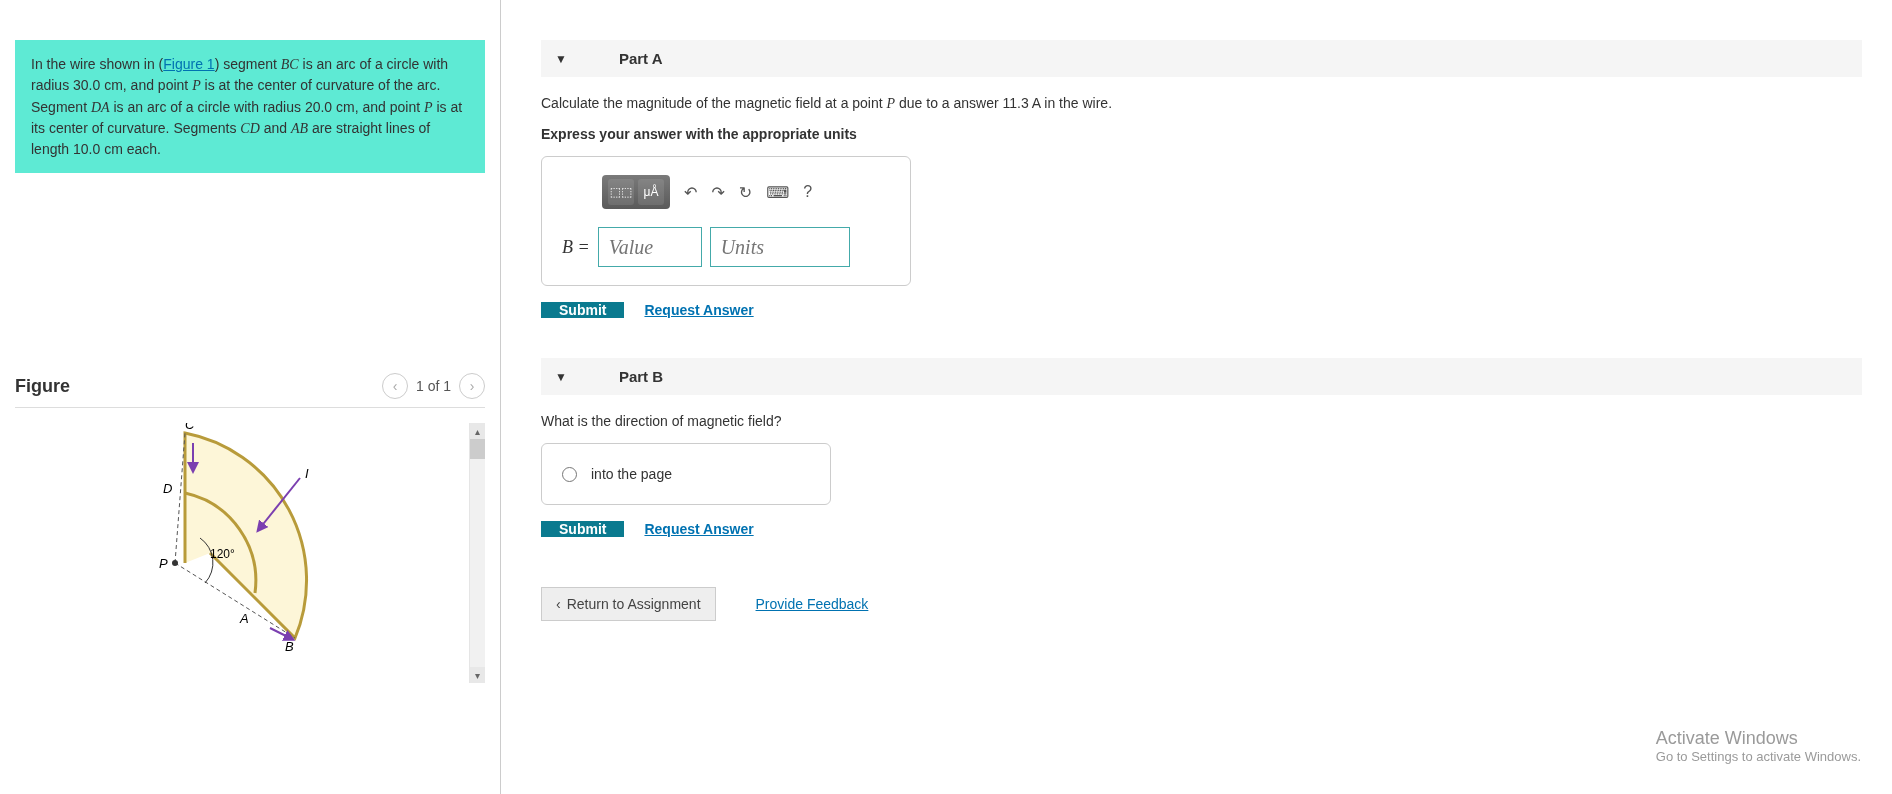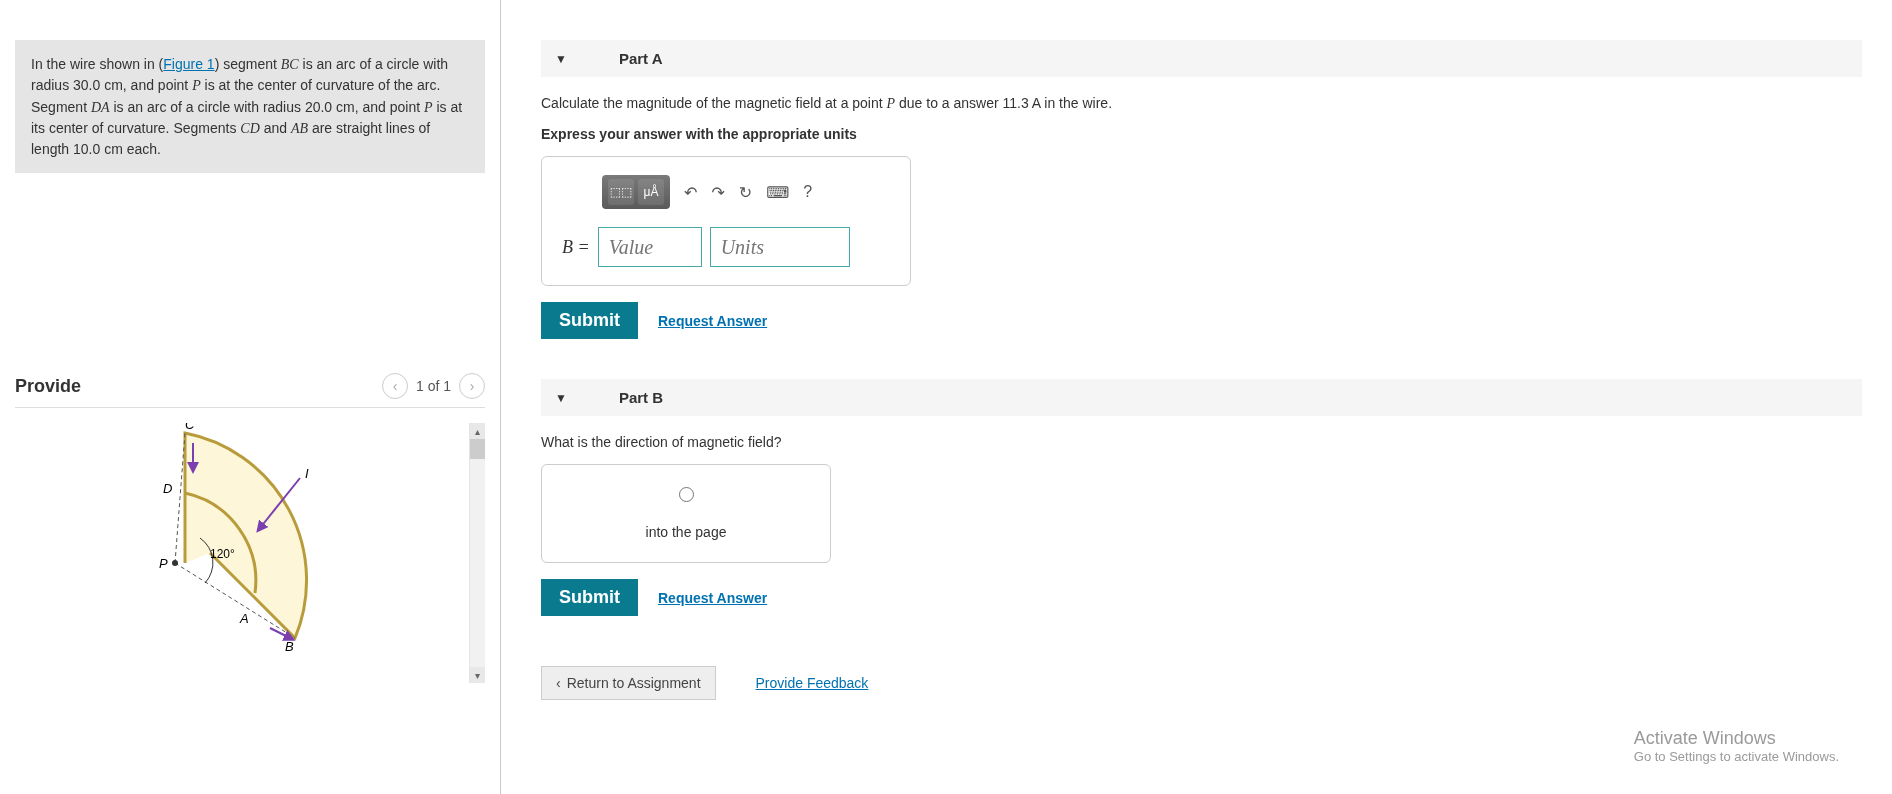--- a/index.html
+++ b/index.html
@@ -26,21 +26,21 @@
   width: 1px;
   background: #ccc;
   height: 100%;
 }
 .right-col {
   flex: 1;
   padding: 10px 30px 10px 40px;
   position: relative;
 }
 .problem-box {
-  background: #e5e5e5;
+  background: #5eead4;
   padding: 14px 16px;
   margin-top: 30px;
   line-height: 1.45;
   color: #333;
 }
 .problem-box a { color: #0072b1; text-decoration: underline; }
 .ital { font-style: italic; font-family: 'Times New Roman', serif; }
 .figure-header {
   display: flex;
   align-items: center;
@@ -108,55 +108,55 @@
 .input-row .lbl { font-style: italic; font-family:'Times New Roman',serif; font-size:18px; }
 .val-input, .unit-input {
   border: 1px solid #4aa; height: 40px; padding: 0 10px;
   font-size: 20px; font-style: italic; font-family:'Times New Roman',serif;
   color: #999;
 }
 .val-input { width: 104px; }
 .unit-input { width: 140px; }
 .submit-row { display:flex; align-items:center; gap: 20px; margin-top: 4px;}
 .submit-btn {
-  background: #0a7a8f; color:#fff; border:none; padding: 8px 18px;
-  font-size: 18px; cursor:pointer; font-weight:bold;
+  background: #0a7a8f; color:#fff; border:none; padding: 0 18px;
+  font-size: 14px; cursor:pointer; font-weight:bold;
 }
 .req-link { color:#0072b1; text-decoration: underline; font-weight:bold; cursor:pointer; font-size:14px;}
 .radio-box {
   border:1px solid #ccc; border-radius:6px; padding: 16px 20px; width: 290px;
   margin-bottom: 16px;
 }
-.radio-row { display:flex; align-items:center; gap:22px; padding:6px 0;flex-direction:column; }
+.radio-row { display:flex; align-items:center; gap:14px; padding:6px 0; }
 .radio-row input { width:15px; height:15px; }
 .bottom-row {
   display:flex; align-items:center; gap: 40px; margin-top: 40px;
 }
 .return-btn {
   background:#eee; border:1px solid #ccc; padding:8px 14px; cursor:pointer;
   color:#444; display:flex; align-items:center; gap:6px;
 }
 .feedback-link { color:#0072b1; text-decoration:underline; cursor:pointer; }
 .activate {
-  position:absolute; right:53px; bottom:30px; color:#9a9a9a; text-align:left;margin-left:16px;
+  position:absolute; right:31px; bottom:30px; color:#9a9a9a; text-align:left;margin-left:16px;
 }
 .activate .t1 { font-size:18px; }
 .activate .t2 { font-size:13px; }
 </style>
 </head>
 <body>
 
 <div class="layout">
   <div class="left-col">
     <div class="problem-box">
       <span>In the wire shown in (</span><a href="#">Figure 1</a><span>) segment </span><span class="ital">BC</span><span> is an arc of a circle with radius </span><span>30.0 cm</span><span>, and point </span><span class="ital">P</span><span> is at the center of curvature of the arc. Segment </span><span class="ital">DA</span><span> is an arc of a circle with radius </span><span>20.0 cm</span><span>, and point </span><span class="ital">P</span><span> is at its center of curvature. Segments </span><span class="ital">CD</span><span> and </span><span class="ital">AB</span><span> are straight lines of length </span><span>10.0 cm</span><span> each.</span>
     </div>
 
     <div class="figure-header">
-      <h3>Provide</h3>
+      <h3>Figure</h3>
       <div class="fig-nav">
         <div class="nav-btn">‹</div>
         <span>1 of 1</span>
         <div class="nav-btn">›</div>
       </div>
     </div>
 
     <div class="figure-area">
       <svg class="figure-svg" width="200" height="230" viewBox="0 0 200 230">
 

